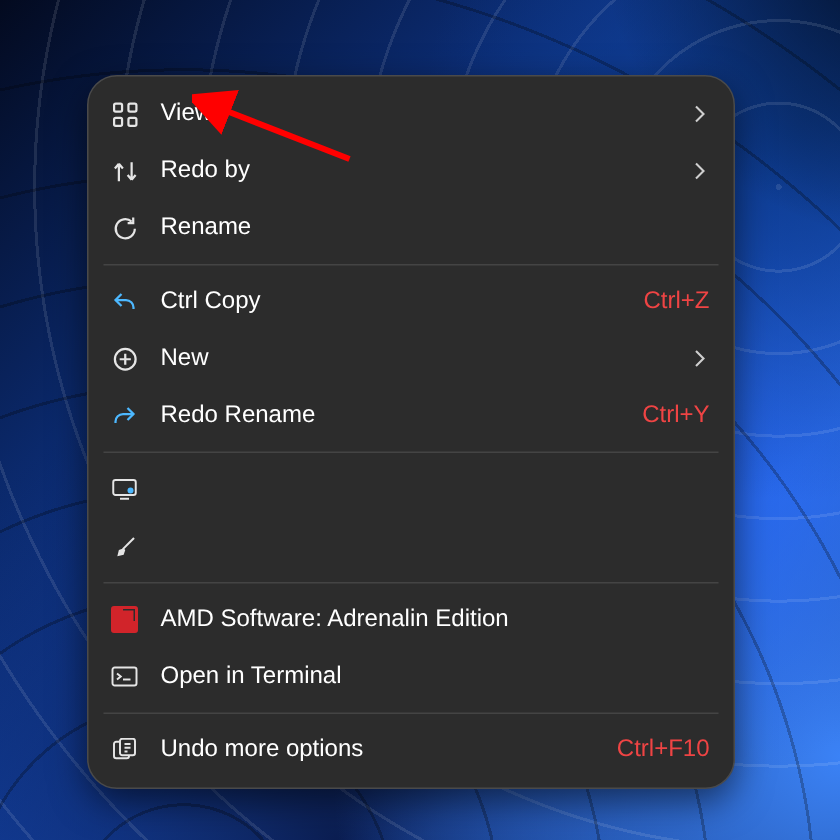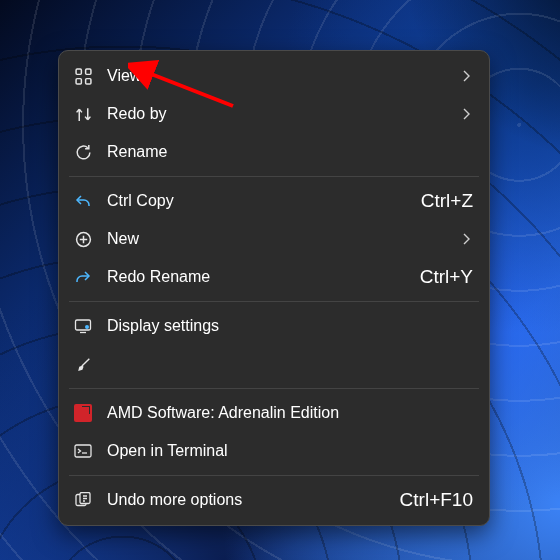--- a/index.html
+++ b/index.html
@@ -26,36 +26,36 @@
     background:repeating-radial-gradient(circle at 30% 80%,
       rgba(0,0,0,0.25) 0 2px, transparent 2px 70px);
     transform:rotate(-8deg);
     mix-blend-mode:multiply;
   }
 
   .context-menu{
     position:absolute;left:58px;top:50px;width:418px;
     background:#2c2c2c;
     border:1px solid #4a4a4a;
-    border-radius:10px;
+    border-radius:20px;
     box-shadow:0 8px 24px rgba(0,0,0,0.55);
     padding:6px;
     color:#ffffff;
     font-size:16px;
   }
   .menu-item{
     display:flex;align-items:center;
     height:38px;
     padding:0 10px 0 6px;
     border-radius:6px;
     cursor:default;
   }
   .mi-icon{width:24px;height:24px;flex:0 0 24px;display:flex;align-items:center;justify-content:center;margin-right:12px;color:#e5e5e5;}
   .mi-label{flex:1 1 auto;white-space:nowrap;}
-  .mi-shortcut{color:#ffffff;font-size:19px;margin-left:8px;}
+  .mi-shortcut{color:#ef4444;font-size:16px;margin-left:8px;}
   .mi-chevron{width:14px;flex:0 0 14px;color:#cfcfcf;display:flex;align-items:center;justify-content:center;margin-left:8px;}
   .separator{height:1px;background:#444;margin:5px 4px;}
   svg{display:block;}
   .amd-badge{width:18px;height:18px;background:#d1242a;border-radius:2px;position:relative;}
   .amd-badge::after{content:"";position:absolute;right:2px;top:2px;width:7px;height:7px;border:1.5px solid #2c2c2c;border-left:none;border-bottom:none;}
 
   
   .arrow{position:absolute;left:128px;top:58px;pointer-events:none;}
 </style>
 </head>
@@ -149,21 +149,20 @@
   <div class="separator"></div>
 
   <div class="menu-item">
     <span class="mi-icon">
       <svg width="18" height="16" viewBox="0 0 18 16" fill="none" stroke="currentColor" stroke-width="1.3">
         <rect x="1.5" y="2" width="15" height="10" rx="1.5"></rect>
           <path d="M6 14.5h6"></path>
         <circle cx="13" cy="9" r="2" fill="#4db8ff" stroke="none"></circle>
       </svg>
     </span>
-    <span class="mi-label">Display settings</span>
   </div>
 
   <div class="menu-item">
     <span class="mi-icon">
       <svg width="17" height="17" viewBox="0 0 16 16" fill="none" stroke="currentColor" stroke-width="1.3">
         <path d="M13.5 2.5l-7 7"></path>
           <path d="M7 9l-3 1-1 4 4-1 1-3z" fill="currentColor" stroke="none"></path>
       </svg>
     </span>
   </div>

